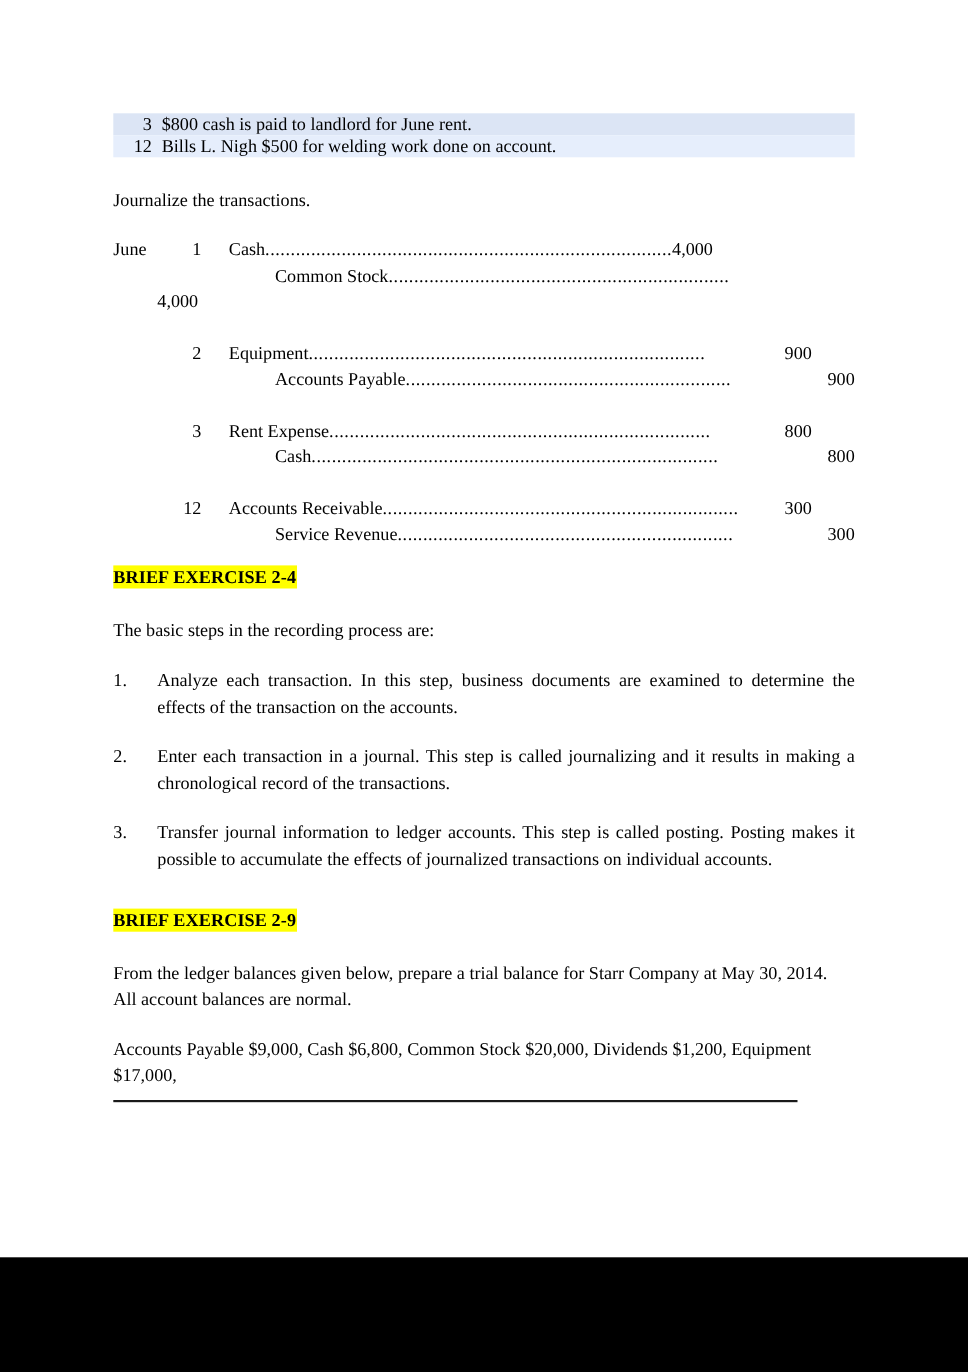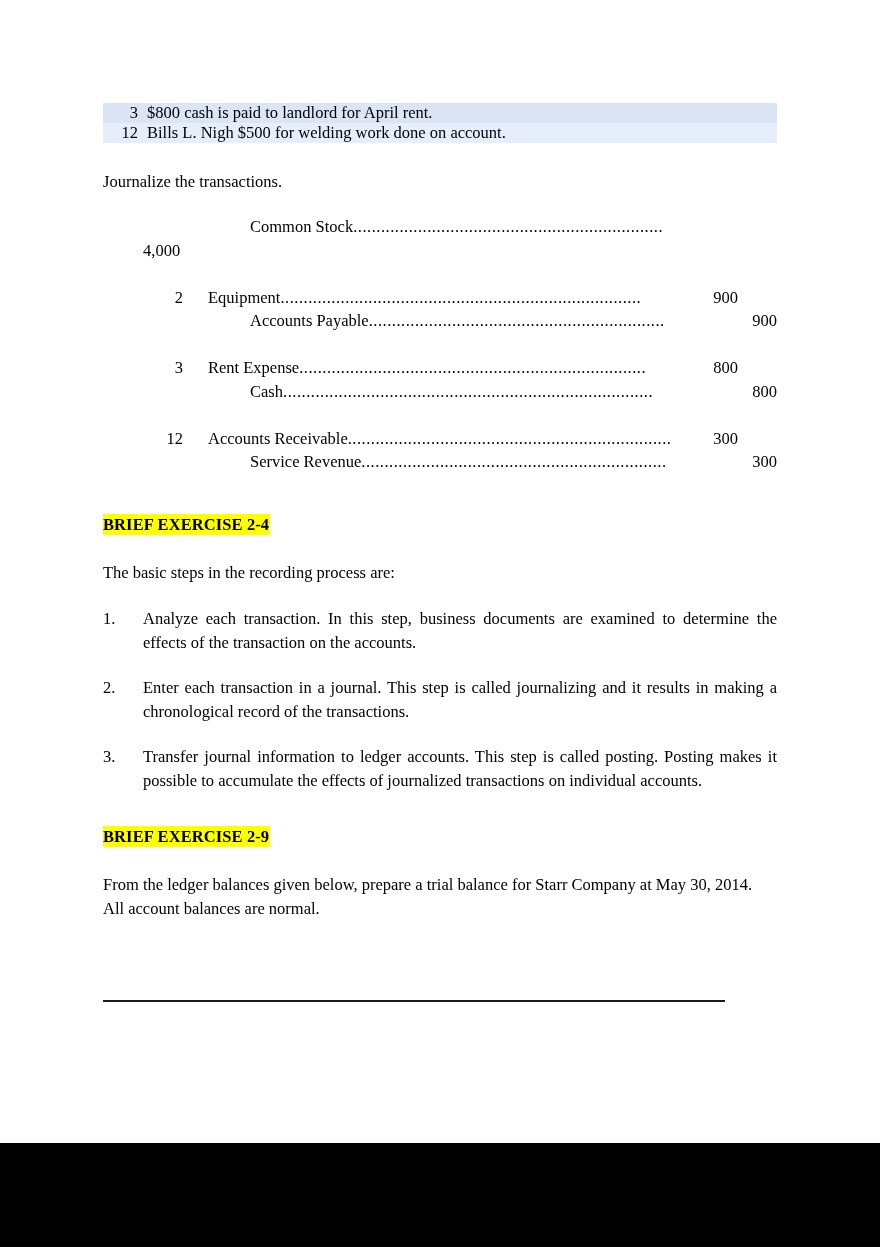--- a/index.html
+++ b/index.html
@@ -184,32 +184,37 @@
   }
 </style>
 </head>
 <body>
 
 <div class="page">
 
   <div class="txn-block">
     <div class="txn-row shade-a">
       <span class="txn-day">3</span>
-      <span class="txn-text">$800 cash is paid to landlord for April rent.</span>
+      <span class="txn-text">$800 cash is paid to landlord for June rent.</span>
     </div>
     <div class="txn-row shade-b">
       <span class="txn-day">12</span>
       <span class="txn-text">Bills L. Nigh $500 for welding work done on account.</span>
     </div>
   </div>
 
   <div class="para" style="top:170px;">Journalize the transactions.</div>
 
   <div class="journal">
 
+    <div class="jrow">
+      <span class="j-month">June</span>
+      <span class="j-day">1</span>
+      <span class="j-acct-debit"><span>Cash</span><span class="leader">................................................................................</span><span class="j-amt-inline">4,000</span></span>
+    </div>
     <div class="jrow">
       <span class="j-acct-credit"><span>Common Stock</span><span class="leader">...................................................................</span></span>
     </div>
     <div class="jrow">
       <span class="j-wrap-amt">4,000</span>
     </div>
     <div class="jspacer"></div>
 
     <div class="jrow">
       <span class="j-day">2</span>
@@ -264,18 +269,19 @@
       <span>Transfer journal information to ledger accounts. This step is called posting. Posting makes it possible to accumulate the effects of journalized transactions on individual accounts.</span>
     </div>
   </div>
 
   <div class="exercise-heading" style="top:826px;">
     <span class="hl">BRIEF EXERCISE 2-9</span>
   </div>
 
   <div class="para" style="top:873px; width:660px;">From the ledger balances given below, prepare a trial balance for Starr Company at May 30, 2014. All account balances are normal.</div>
 
+  <div class="para" style="top:942px; width:690px;">Accounts Payable $9,000, Cash $6,800, Common Stock $20,000, Dividends $1,200, Equipment $17,000,</div>
 
   <div class="bottom-rule"></div>
 
 </div>
 
 <div class="black-band"></div>
 
 </body></html>

